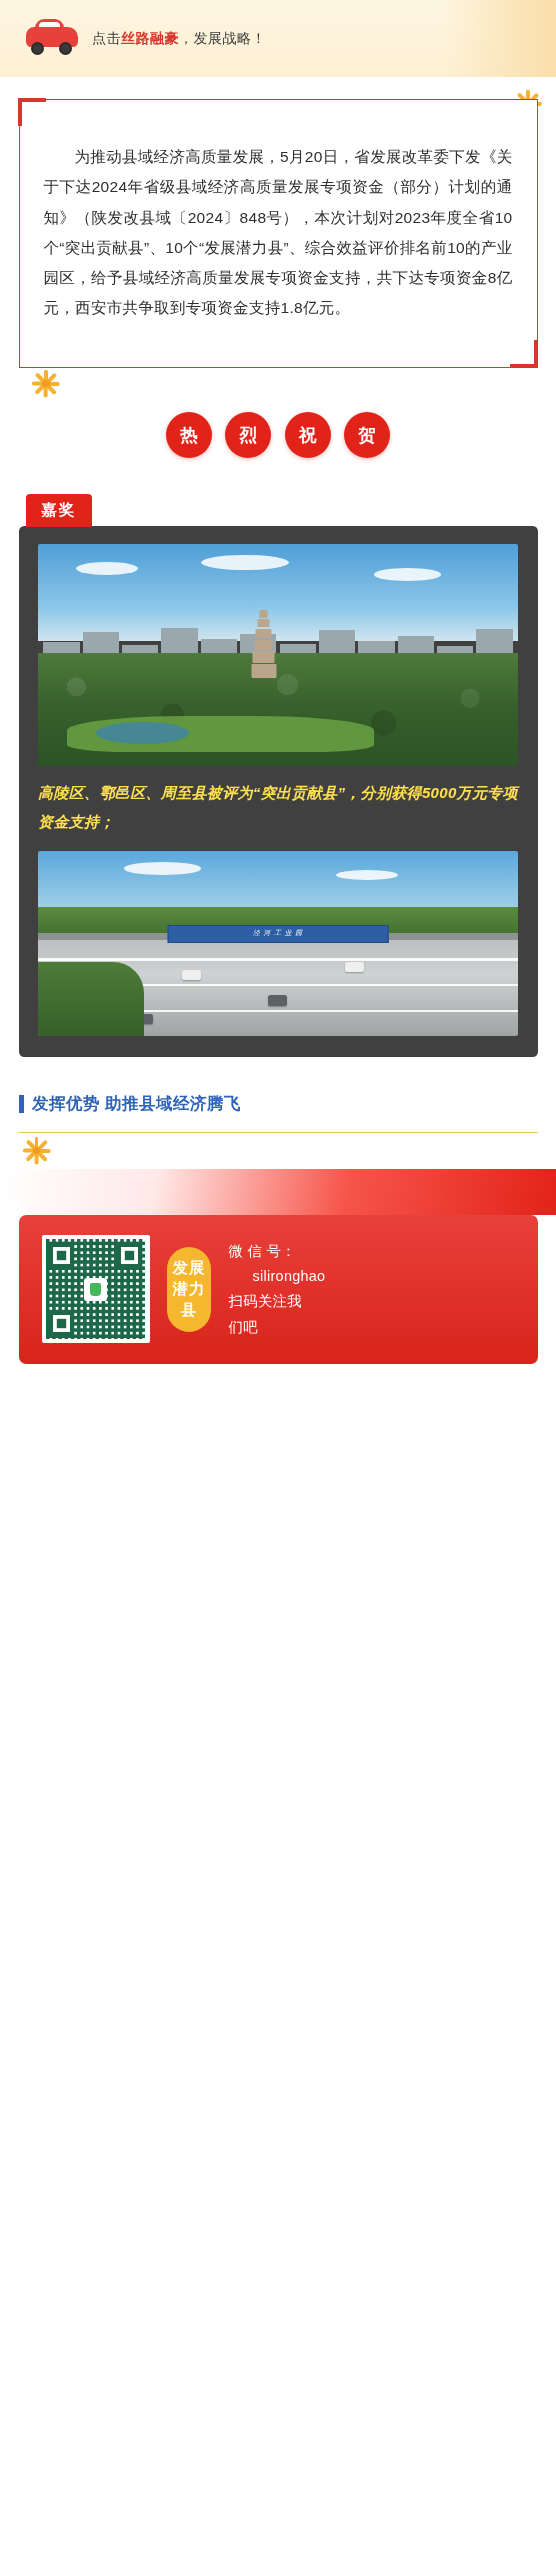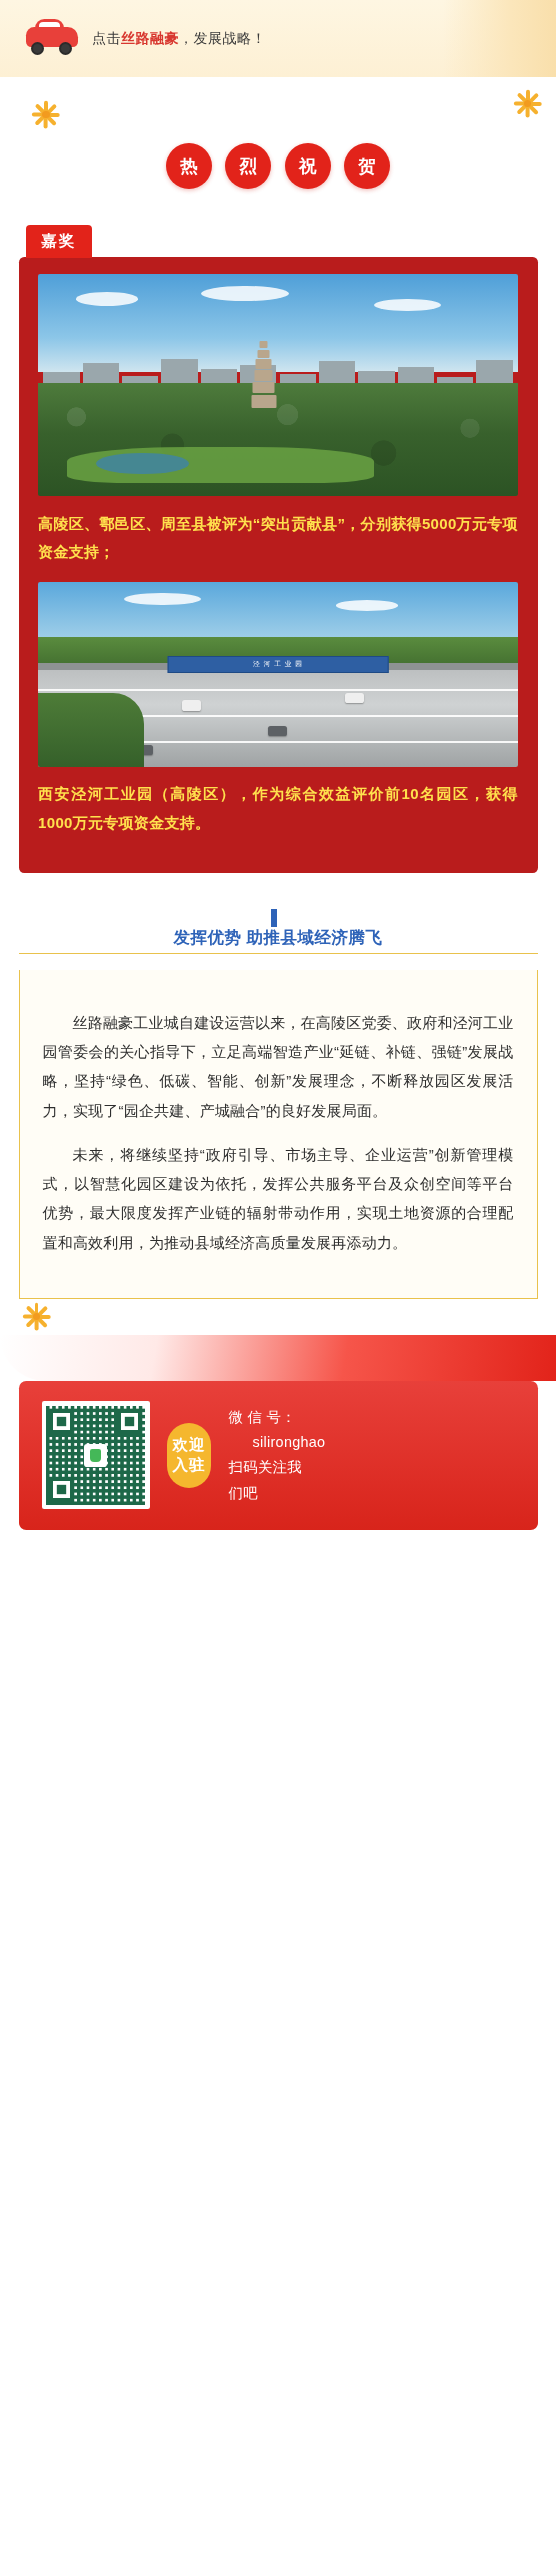--- a/index.html
+++ b/index.html
@@ -195,24 +195,25 @@
     font-size: 15.5px;
     font-weight: bold;
     letter-spacing: 2.1px;
     padding: 6.2px 15.5px;
     border-radius: 4.1px 4.1px 0 0;
     margin-left: 7.2px;
     position: relative;
     z-index: 2;
   }
   .award-box {
-    background: #b91c1c;
+    background: #404040;
     border-radius: 5.2px;
     padding: 17.5px 19.6px 20.6px 19.6px;
     margin-top: -1px;
+    font-style: italic;
   }
   .photo {
     width: 100%;
     border-radius: 2.1px;
     overflow: hidden;
     position: relative;
     display: block;
   }
   .photo.city { height: 222px; }
   .photo.road { height: 185px; }
@@ -310,22 +311,21 @@
   }
 
   
   .adv-section {
     padding: 36px 18.5px 0 18.5px;
   }
   .adv-head {
     display:flex;
     align-items:center;
     border-bottom: 1.5px solid #e9c24c;
-    padding-bottom: 4px;
-    flex-direction: column;
+    padding-bottom: 17px;
   }
   .adv-bar {
     width: 5.2px;
     height: 18.5px;
     background: #2e63b8;
     margin-right: 8.2px;
     flex: 0 0 auto;
   }
   .adv-title {
     font-size: 16.5px;
@@ -490,20 +490,23 @@
     <div class="flower" style="right:9.3px; top:7.2px; width:38px; height:38px;">
       <span style="transform:rotate(0deg) translateY(-7.2px)"></span>
       <span style="transform:rotate(45deg) translateY(-7.2px)"></span>
       <span style="transform:rotate(90deg) translateY(-7.2px)"></span>
       <span style="transform:rotate(135deg) translateY(-7.2px)"></span>
       <span style="transform:rotate(180deg) translateY(-7.2px)"></span>
       <span style="transform:rotate(225deg) translateY(-7.2px)"></span>
       <span style="transform:rotate(270deg) translateY(-7.2px)"></span>
       <span style="transform:rotate(315deg) translateY(-7.2px)"></span>
       <i class="core"></i>
+    </div>
+    <div class="notice-card">
+      <p class="notice-text">为推动县域经济高质量发展，5月20日，省发展改革委下发《关于下达2024年省级县域经济高质量发展专项资金（部分）计划的通知》（陕发改县域〔2024〕848号），本次计划对2023年度全省10个“突出贡献县”、10个“发展潜力县”、综合效益评价排名前10的产业园区，给予县域经济高质量发展专项资金支持，共下达专项资金8亿元，西安市共争取到专项资金支持1.8亿元。</p>
     </div>
   </div>
 
   <div class="celebrate">
     <div class="flower" style="left:27px; top:-3.1px; width:38px; height:38px;">
       <span style="transform:rotate(0deg) translateY(-7.2px)"></span>
       <span style="transform:rotate(45deg) translateY(-7.2px)"></span>
       <span style="transform:rotate(90deg) translateY(-7.2px)"></span>
       <span style="transform:rotate(135deg) translateY(-7.2px)"></span>
       <span style="transform:rotate(180deg) translateY(-7.2px)"></span>
@@ -572,37 +575,30 @@
         <div class="road-lane" style="top:72%"></div>
         <div class="road-lane" style="top:86%"></div>
         <div class="gantry">泾 河 工 业 园</div>
         <div class="car-dot" style="left:30%; top:64%"></div>
         <div class="car-dot dark" style="left:48%; top:78%"></div>
         <div class="car-dot" style="left:64%; top:60%"></div>
         <div class="car-dot dark" style="left:20%; top:88%"></div>
         <div class="road-shrub"></div>
       </div>
 
-      <p class="award-text">
-        <span class="y">西安泾河工业园（高陵区），作为综合效益评价前10名园区，获得1000万元专项资金支持。</span>
-      </p>
     </div>
   </div>
 
   <div class="adv-section">
     <div class="adv-head">
       <div class="adv-bar"></div>
       <div class="adv-title">发挥优势 助推县域经济腾飞</div>
     </div>
 
 
-    <div class="adv-body">
-      <p class="adv-para">丝路融豪工业城自建设运营以来，在高陵区党委、政府和泾河工业园管委会的关心指导下，立足高端智造产业“延链、补链、强链”发展战略，坚持“绿色、低碳、智能、创新”发展理念，不断释放园区发展活力，实现了“园企共建、产城融合”的良好发展局面。</p>
-      <p class="adv-para">未来，将继续坚持“政府引导、市场主导、企业运营”创新管理模式，以智慧化园区建设为依托，发挥公共服务平台及众创空间等平台优势，最大限度发挥产业链的辐射带动作用，实现土地资源的合理配置和高效利用，为推动县域经济高质量发展再添动力。</p>
-    </div>
   </div>
 
   <div class="footer-wrap">
     <div class="flower footer-flower" style="width:38px; height:38px;">
       <span style="transform:rotate(0deg) translateY(-7.2px)"></span>
       <span style="transform:rotate(45deg) translateY(-7.2px)"></span>
       <span style="transform:rotate(90deg) translateY(-7.2px)"></span>
       <span style="transform:rotate(135deg) translateY(-7.2px)"></span>
       <span style="transform:rotate(180deg) translateY(-7.2px)"></span>
       <span style="transform:rotate(225deg) translateY(-7.2px)"></span>
@@ -621,21 +617,21 @@
               <i></i>
             </div>
           <div class="qr-eye bl">
               <i></i>
             </div>
           <div class="qr-logo">
               <i></i>
             </div>
         </div>
       </div>
-      <div class="welcome-pill">欢迎入驻</div>
+      <div class="welcome-pill">发展潜力县</div>
       <div class="footer-text">
         <div>微 信 号：</div>
         <div class="wid">silironghao</div>
         <div>扫码关注我</div>
         <div>们吧</div>
       </div>
     </div>
   </div>
 
 </div>

